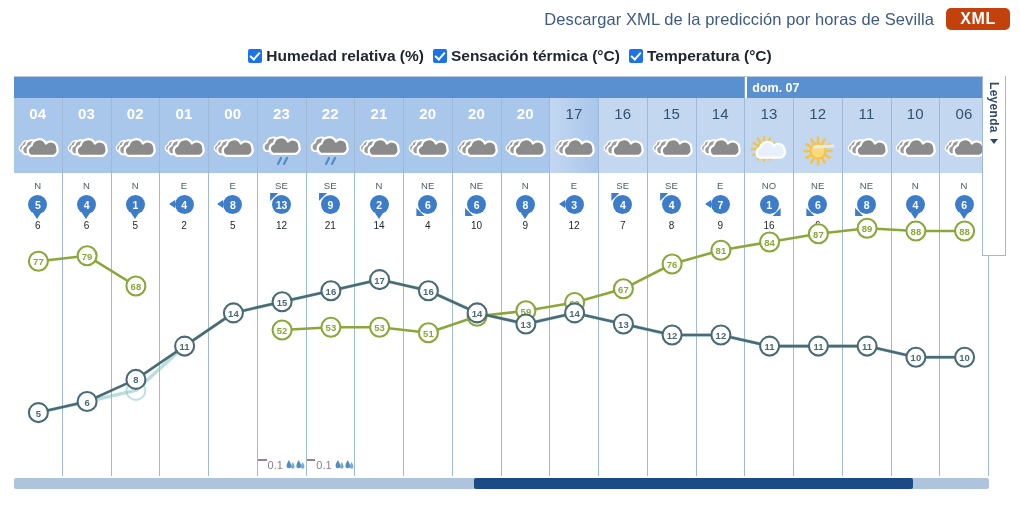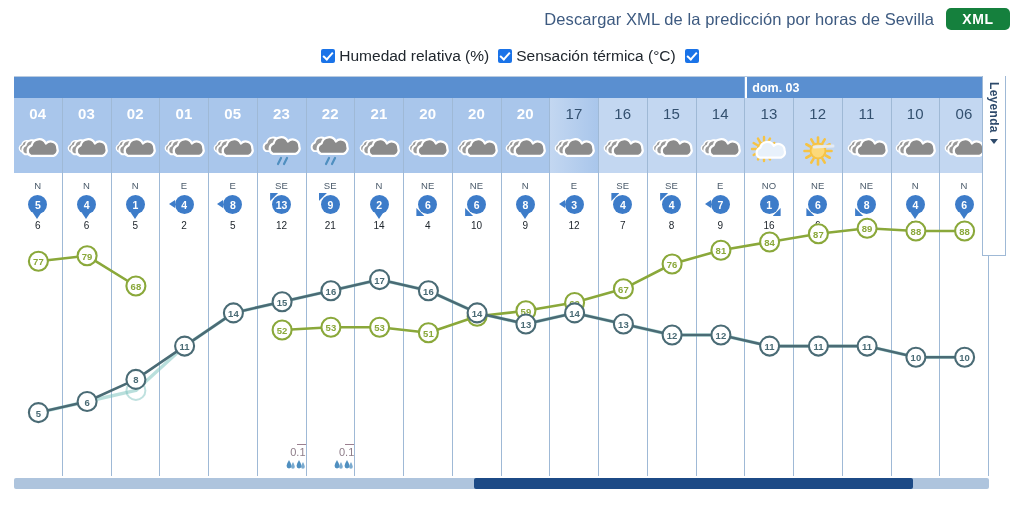--- a/index.html
+++ b/index.html
@@ -15,30 +15,30 @@
     position: absolute; top: 0; left: 0; width: 1020px; height: 38px;
     display: flex; align-items: center; justify-content: flex-end;
     padding-right: 10px; gap: 12px; padding-left: 35px;
   }
   .xml-link {
     font-size: 16.5px; color: #3d5a80; letter-spacing: .1px;
     white-space: nowrap;
   }
   .xml-btn {
     width: 64px; height: 22px; border-radius: 5px;
-    background: #15803d;
-    color: #ffffff; font-size: 14px; font-weight: bold;
+    background: #c2410c;
+    color: #ffffff; font-size: 16px; font-weight: bold;
     display: flex; align-items: center; justify-content: center;
     letter-spacing: .6px; border: none; cursor: pointer;
   }
 
   
   .legend-row {
     position: absolute; top: 43px; left: 0; width: 1020px; height: 26px;
-    display: flex; align-items: center; justify-content: center; gap: 9px;
+    display: flex; align-items: center; justify-content: center; gap: 9px; font-weight: bold;
   }
   .legend-item { display: flex; align-items: center; gap: 4px; }
   .cbx {
     width: 14px; height: 14px; border-radius: 2px;
     background: #1a73e8; position: relative; flex: none; cursor: pointer;
   }
   .cbx::after {
     content: ""; position: absolute; left: 4px; top: 1px;
     width: 4px; height: 8px; border: solid #fff;
     border-width: 0 2px 2px 0; transform: rotate(42deg);
@@ -121,21 +121,21 @@
   .pt.SE { right: -2px; bottom: -2px; width: 8px; height: 8px;
            background: #3d7cc9; clip-path: polygon(0 100%, 100% 100%, 100% 0); }
   .pt.NW { left: -2px; top: -2px; width: 8px; height: 8px;
            background: #3d7cc9; clip-path: polygon(0 0, 100% 0, 0 100%); }
 
   .gust { font-size: 10px; color: #20272e; margin-top: 6px; }
 
   
   .precip {
     position: absolute; bottom: 52px; width: 100%;
-    display: flex; flex-direction: column; align-items: flex-end; gap: 1px;
+    display: flex; flex-direction: row; align-items: flex-start; gap: 1px;
   }
   .precip .dash {
     width: 9px; height: 1.5px; background: #9b8090;
   }
   .precip .val { font-size: 11px; color: #8d7c88; }
 
   
   .greenband {
     position: absolute; left: 0; bottom: 22px; width: 100%; height: 19px;
     background: #9ef09a; pointer-events: none; z-index: 3;
@@ -192,28 +192,29 @@
   <div class="legend-item">
     <span class="cbx"></span>
     <span class="legend-label">Humedad relativa (%)</span>
   </div>
   <div class="legend-item">
     <span class="cbx"></span>
     <span class="legend-label">Sensación térmica (°C)</span>
   </div>
   <div class="legend-item">
     <span class="cbx"></span>
+    <span class="legend-label">Temperatura (°C)</span>
   </div>
 </div>
 
 <div class="panel">
   <div class="date-band" id="date-band">
       <div class="dcell" style="width: 731.25px;"></div>
       <div class="dcell dsep" style="width: 243.75px;">
-        <span class="dlabel">dom. 03</span>
+        <span class="dlabel">dom. 07</span>
       </div>
     </div>
   <div class="grid" id="grid">
       <div class="col night" style="width: 48.75px;">
         <div class="hour-cell">04</div>
         <div class="sky-cell">
           <svg width="44" height="38" viewBox="-22 -19 44 38">
     <g transform="translate(-8,-2) scale(0.62)">
     <path d="M-14,4 a6,6 0 0 1 1,-11 a8,8 0 0 1 15,-2 a7,7 0 0 1 12,5 a6,6 0 0 1 -4,8 z" fill="#9a9a9a" stroke="#ffffff" stroke-width="2.4" stroke-linejoin="round"></path>
   </g>
@@ -292,21 +293,21 @@
   </svg>
         </div>
         <div class="wind-dir">E</div>
         <div class="wind-badge">
           <span class="pt W"></span>
           <span class="disc">4</span>
         </div>
         <div class="gust">2</div>
       </div>
       <div class="col night" style="width: 48.75px;">
-        <div class="hour-cell">05</div>
+        <div class="hour-cell">00</div>
         <div class="sky-cell">
           <svg width="44" height="38" viewBox="-22 -19 44 38">
     <g transform="translate(-8,-2) scale(0.62)">
     <path d="M-14,4 a6,6 0 0 1 1,-11 a8,8 0 0 1 15,-2 a7,7 0 0 1 12,5 a6,6 0 0 1 -4,8 z" fill="#9a9a9a" stroke="#ffffff" stroke-width="2.4" stroke-linejoin="round"></path>
   </g>
     <g transform="translate(-2,0) scale(0.8)">
     <path d="M-14,4 a6,6 0 0 1 1,-11 a8,8 0 0 1 15,-2 a7,7 0 0 1 12,5 a6,6 0 0 1 -4,8 z" fill="#9a9a9a" stroke="#ffffff" stroke-width="2.4" stroke-linejoin="round"></path>
   </g>
     <g transform="translate(6,1) scale(0.95)">
     <path d="M-14,4 a6,6 0 0 1 1,-11 a8,8 0 0 1 15,-2 a7,7 0 0 1 12,5 a6,6 0 0 1 -4,8 z" fill="#8b8b8b" stroke="#ffffff" stroke-width="2.4" stroke-linejoin="round"></path>

